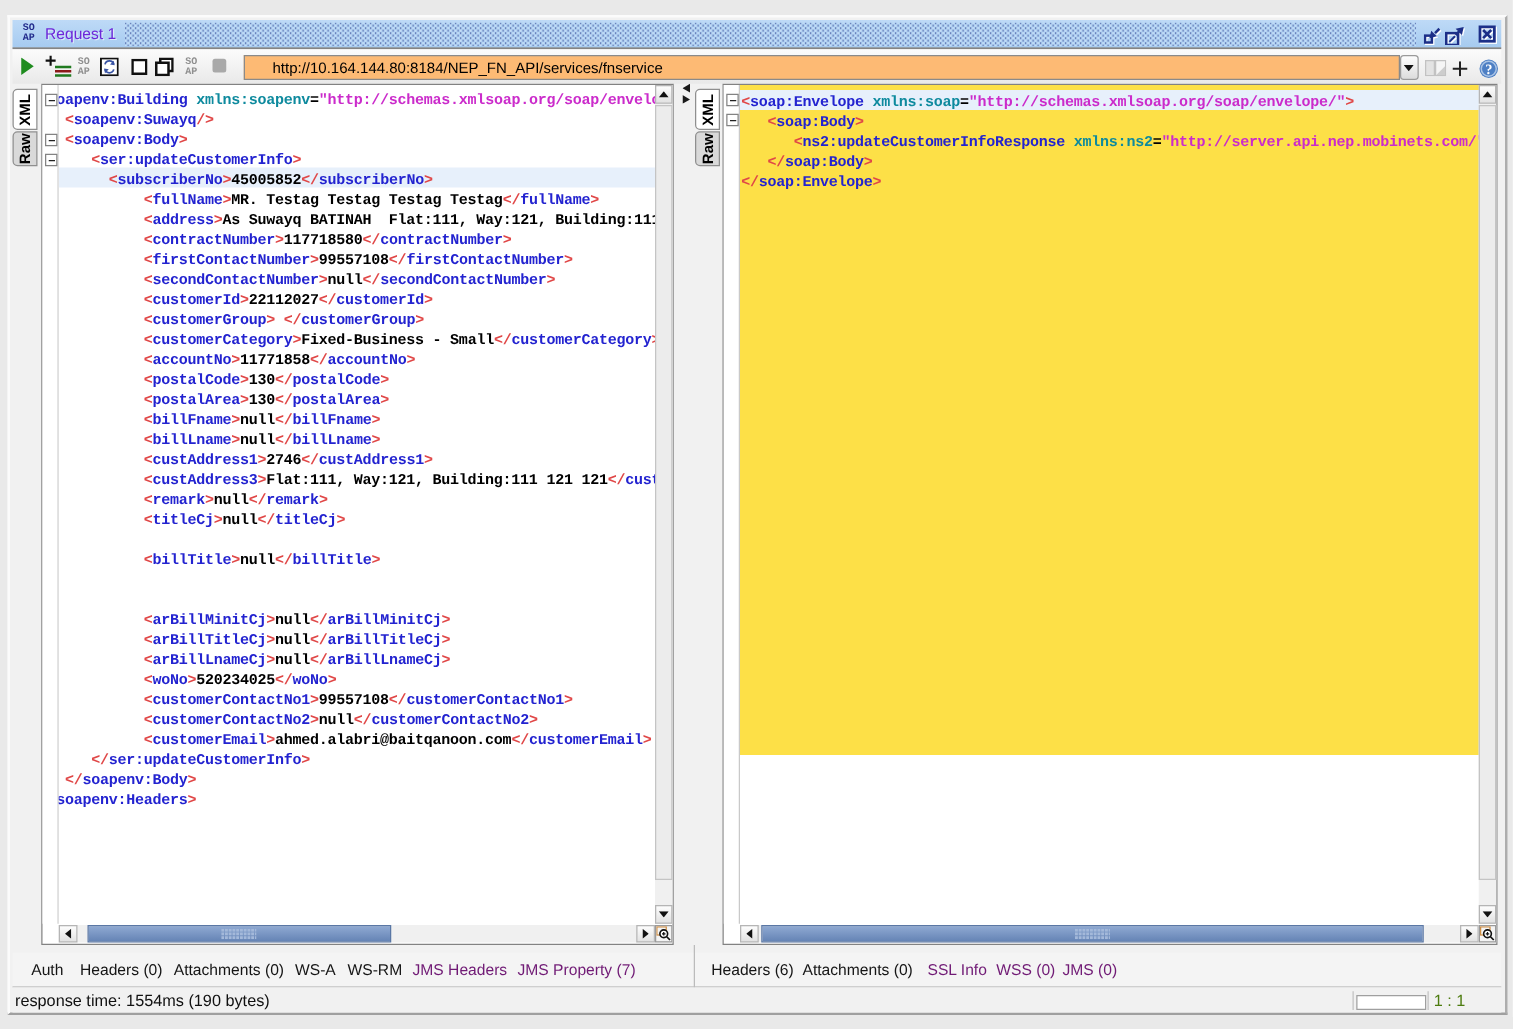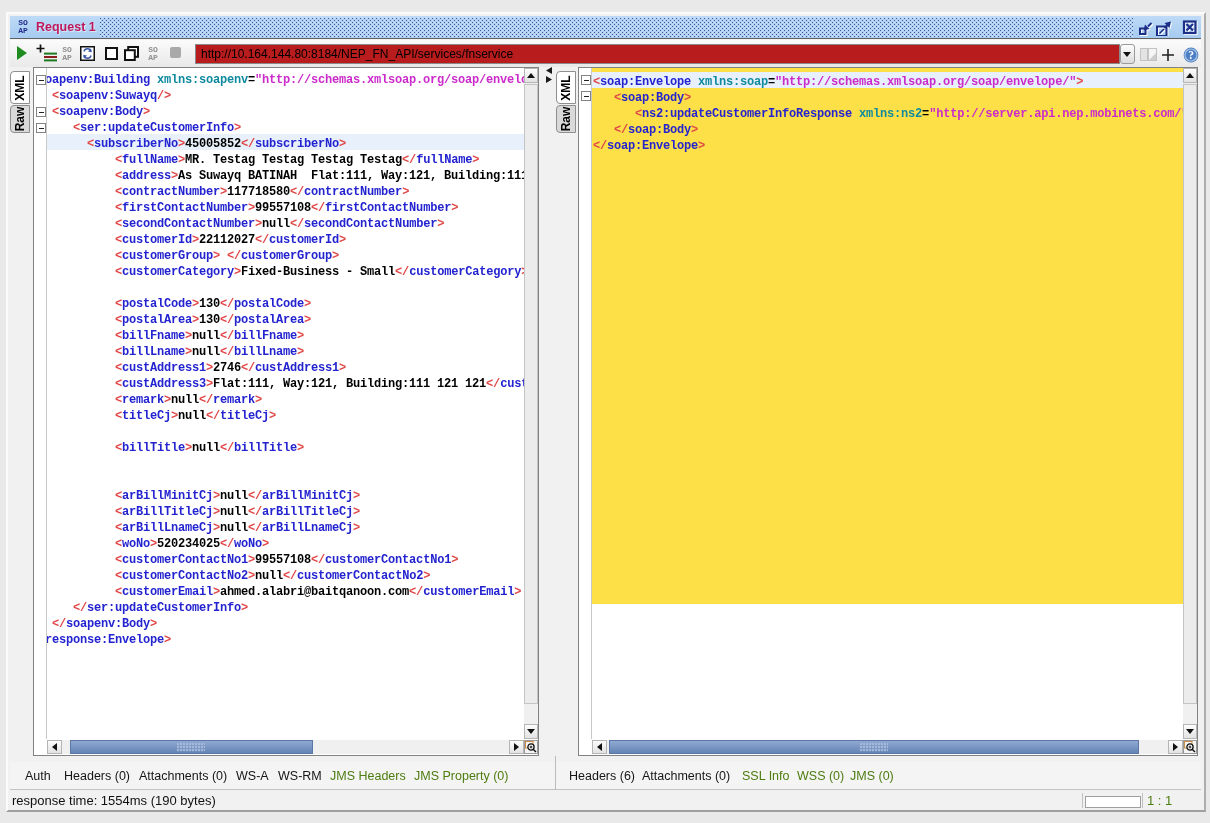--- a/index.html
+++ b/index.html
@@ -9,38 +9,38 @@
 .r{color:#e04747}.b{color:#2323d0}.t{color:#0e8a9e}.m{color:#cb2bcb}
 .ln{position:absolute;height:16px;line-height:16px;white-space:pre;
  font-family:"Liberation Mono",monospace;font-size:12px;font-weight:bold;letter-spacing:-0.2px;color:#000}
 .fbox{position:absolute;width:10px;height:10px;background:#fff;border:1px solid #838383}
 .fbox:after{content:"";position:absolute;left:2px;top:4px;width:5px;height:1px;background:#222}
 .sbtn{position:absolute;background:linear-gradient(#fdfdfd,#e2e2e2);border:1px solid #b5b5b5}
 .vtab span{position:absolute;left:50%;top:50%;transform:translate(-50%,-50%) rotate(-90deg);
  font-size:12px;font-weight:bold;color:#000;white-space:nowrap}
 .vtab{position:absolute;border:1px solid #8f8f8f;border-radius:4px 0 0 4px}
 .btab{position:absolute;top:769px;font-size:12.5px;color:#151515}
-.btab.dis{color:#4d7c0f}
+.btab.dis{color:#701a75}
 </style></head><body>
 <div class="abs" style="left:6px;top:12px;width:1200px;height:800px;background:#f1f1f1;border-top:2px solid #fbfbfb;border-left:2px solid #fbfbfb;border-right:2px solid #adadad;border-bottom:2px solid #9f9f9f"></div>
 <div class="abs" style="left:10px;top:16px;width:1191px;height:23px;background:linear-gradient(#bedaf7,#a6cbf0);border-bottom:1px solid #606060"></div>
 <svg class="abs" style="left:100px;top:18px" width="1033" height="19" xmlns="http://www.w3.org/2000/svg">
     <defs>
       <pattern id="tp" width="4" height="4" patternUnits="userSpaceOnUse">
         <rect width="4" height="4" fill="#aed0f2"></rect>
         <rect x="0" y="0" width="1" height="1" fill="#44549a"></rect>
         <rect x="2" y="2" width="1" height="1" fill="#44549a"></rect>
         <rect x="2" y="0" width="1" height="1" fill="#d5e5f9"></rect>
         <rect x="0" y="2" width="1" height="1" fill="#d5e5f9"></rect>
       </pattern>
     </defs>
     <rect width="1033" height="19" fill="url(#tp)"></rect>
   </svg>
 <div class="abs" style="left:15px;top:19px;width:16px;height:16px;color:#232c8c;font-weight:bold;font-size:8px;line-height:8px;font-family:'Liberation Mono',monospace;text-align:center">SO<br>AP</div>
-<div class="abs" style="left:36px;top:20px;font-size:12.5px;font-weight:bold;color:#be185d;text-shadow:1px 1px 0 rgba(255,255,255,0.55)">Request 1</div>
+<div class="abs" style="left:36px;top:20px;font-size:12.5px;font-weight:normal;color:#6d28d9;text-shadow:1px 1px 0 rgba(255,255,255,0.55)">Request 1</div>
 <svg class="abs" style="left:1139px;top:20px" width="62" height="16" viewBox="0 0 62 16" xmlns="http://www.w3.org/2000/svg">
 <g stroke="#ffffff" fill="none" transform="translate(1,1)">
 <rect x="1" y="8.5" width="5.5" height="5.5" stroke-width="2"></rect>
 <path d="M9 6.5 L12.5 3" stroke-width="2"></path>
 <path d="M4.5 10.5 L10.5 9 L6 4.5 Z" fill="#fff" stroke="none"></path>
 <rect x="18" y="6.5" width="9.5" height="9.5" stroke-width="2"></rect>
 <path d="M20.5 13.5 L25 9" stroke-width="1.6"></path>
 <path d="M25.5 8 L29 4.5" stroke-width="2"></path>
 <path d="M32 1.5 L25.5 3 L30.5 8 Z" fill="#fff" stroke="none"></path>
 <rect x="45" y="1.5" width="11.5" height="11.5" stroke-width="2.2"></rect>
@@ -80,21 +80,21 @@
 <svg class="abs" style="left:105px;top:47px" width="13" height="13" viewBox="0 0 13 13">
     <rect x="1" y="1" width="11" height="11" fill="#fff" stroke="#111" stroke-width="2"></rect>
   </svg>
 <svg class="abs" style="left:124px;top:46px" width="15" height="15" viewBox="0 0 15 15">
  <rect x="4.2" y="1" width="9.8" height="9.8" fill="#fff" stroke="#111" stroke-width="2"></rect>
  <rect x="1" y="4.2" width="9.8" height="9.8" fill="#fff" stroke="#111" stroke-width="2"></rect>
 </svg>
 <div class="abs" style="left:146px;top:46px;width:14px;height:16px;color:#909090;font-weight:bold;font-size:8px;line-height:8px;font-family:'Liberation Mono',monospace;text-align:center">SO<br>AP</div>
 <div class="abs" style="left:170px;top:47px;width:11px;height:11px;background:#a9a9a9;border-radius:2px"></div>
 
-<div class="abs" style="left:195px;top:44px;width:925px;height:20px;background:#b91c1c;border:1px solid #8a8a8a;font-size:12px;color:#000;line-height:18px;padding-left:5px">http://10.164.144.80:8184/NEP_FN_API/services/fnservice</div>
+<div class="abs" style="left:195px;top:44px;width:925px;height:20px;background:#fdba74;border:1px solid #8a8a8a;font-size:12px;color:#000;line-height:18px;padding-left:22px">http://10.164.144.80:8184/NEP_FN_API/services/fnservice</div>
 <div class="abs" style="left:1120px;top:44px;width:15px;height:20px;background:linear-gradient(#fdfdfd,#dcdcdc);border:1px solid #9a9a9a;border-radius:3px"></div>
 <svg class="abs" style="left:1123px;top:52px" width="8" height="5" viewBox="0 0 8 5">
     <path d="M0 0 L8 0 L4 5 Z" fill="#111"></path>
   </svg>
 
 <svg class="abs" style="left:1140px;top:48px" width="17" height="13" viewBox="0 0 17 13">
  <rect x="0.5" y="0.5" width="7" height="12" fill="#e3e3e3" stroke="#c2c2c2"></rect>
  <rect x="8.5" y="0.5" width="8" height="12" fill="#f5f5f5" stroke="#c2c2c2"></rect>
  <path d="M9 12 L16 5 V12 Z" fill="#cdcdcd"></path>
 </svg>
@@ -137,39 +137,40 @@
 <div class="ln" style="left:-2px;top:52px">&nbsp;&nbsp;&nbsp;&nbsp;<i class="r">&lt;</i><i class="b">ser:updateCustomerInfo</i><i class="r">&gt;</i></div>
 <div class="ln" style="left:-2px;top:68px">&nbsp;&nbsp;&nbsp;&nbsp;&nbsp;&nbsp;<i class="r">&lt;</i><i class="b">subscriberNo</i><i class="r">&gt;</i>45005852<i class="r">&lt;/</i><i class="b">subscriberNo</i><i class="r">&gt;</i></div>
 <div class="ln" style="left:-2px;top:84px">&nbsp;&nbsp;&nbsp;&nbsp;&nbsp;&nbsp;&nbsp;&nbsp;&nbsp;&nbsp;<i class="r">&lt;</i><i class="b">fullName</i><i class="r">&gt;</i>MR. Testag Testag Testag Testag<i class="r">&lt;/</i><i class="b">fullName</i><i class="r">&gt;</i></div>
 <div class="ln" style="left:-2px;top:100px">&nbsp;&nbsp;&nbsp;&nbsp;&nbsp;&nbsp;&nbsp;&nbsp;&nbsp;&nbsp;<i class="r">&lt;</i><i class="b">address</i><i class="r">&gt;</i>As Suwayq BATINAH  Flat:111, Way:121, Building:111 121 121</div>
 <div class="ln" style="left:-2px;top:116px">&nbsp;&nbsp;&nbsp;&nbsp;&nbsp;&nbsp;&nbsp;&nbsp;&nbsp;&nbsp;<i class="r">&lt;</i><i class="b">contractNumber</i><i class="r">&gt;</i>117718580<i class="r">&lt;/</i><i class="b">contractNumber</i><i class="r">&gt;</i></div>
 <div class="ln" style="left:-2px;top:132px">&nbsp;&nbsp;&nbsp;&nbsp;&nbsp;&nbsp;&nbsp;&nbsp;&nbsp;&nbsp;<i class="r">&lt;</i><i class="b">firstContactNumber</i><i class="r">&gt;</i>99557108<i class="r">&lt;/</i><i class="b">firstContactNumber</i><i class="r">&gt;</i></div>
 <div class="ln" style="left:-2px;top:148px">&nbsp;&nbsp;&nbsp;&nbsp;&nbsp;&nbsp;&nbsp;&nbsp;&nbsp;&nbsp;<i class="r">&lt;</i><i class="b">secondContactNumber</i><i class="r">&gt;</i>null<i class="r">&lt;/</i><i class="b">secondContactNumber</i><i class="r">&gt;</i></div>
 <div class="ln" style="left:-2px;top:164px">&nbsp;&nbsp;&nbsp;&nbsp;&nbsp;&nbsp;&nbsp;&nbsp;&nbsp;&nbsp;<i class="r">&lt;</i><i class="b">customerId</i><i class="r">&gt;</i>22112027<i class="r">&lt;/</i><i class="b">customerId</i><i class="r">&gt;</i></div>
 <div class="ln" style="left:-2px;top:180px">&nbsp;&nbsp;&nbsp;&nbsp;&nbsp;&nbsp;&nbsp;&nbsp;&nbsp;&nbsp;<i class="r">&lt;</i><i class="b">customerGroup</i><i class="r">&gt;</i> <i class="r">&lt;/</i><i class="b">customerGroup</i><i class="r">&gt;</i></div>
 <div class="ln" style="left:-2px;top:196px">&nbsp;&nbsp;&nbsp;&nbsp;&nbsp;&nbsp;&nbsp;&nbsp;&nbsp;&nbsp;<i class="r">&lt;</i><i class="b">customerCategory</i><i class="r">&gt;</i>Fixed-Business - Small<i class="r">&lt;/</i><i class="b">customerCategory</i><i class="r">&gt;</i></div>
+<div class="ln" style="left:-2px;top:212px">&nbsp;&nbsp;&nbsp;&nbsp;&nbsp;&nbsp;&nbsp;&nbsp;&nbsp;&nbsp;<i class="r">&lt;</i><i class="b">accountNo</i><i class="r">&gt;</i>11771858<i class="r">&lt;/</i><i class="b">accountNo</i><i class="r">&gt;</i></div>
 <div class="ln" style="left:-2px;top:228px">&nbsp;&nbsp;&nbsp;&nbsp;&nbsp;&nbsp;&nbsp;&nbsp;&nbsp;&nbsp;<i class="r">&lt;</i><i class="b">postalCode</i><i class="r">&gt;</i>130<i class="r">&lt;/</i><i class="b">postalCode</i><i class="r">&gt;</i></div>
 <div class="ln" style="left:-2px;top:244px">&nbsp;&nbsp;&nbsp;&nbsp;&nbsp;&nbsp;&nbsp;&nbsp;&nbsp;&nbsp;<i class="r">&lt;</i><i class="b">postalArea</i><i class="r">&gt;</i>130<i class="r">&lt;/</i><i class="b">postalArea</i><i class="r">&gt;</i></div>
 <div class="ln" style="left:-2px;top:260px">&nbsp;&nbsp;&nbsp;&nbsp;&nbsp;&nbsp;&nbsp;&nbsp;&nbsp;&nbsp;<i class="r">&lt;</i><i class="b">billFname</i><i class="r">&gt;</i>null<i class="r">&lt;/</i><i class="b">billFname</i><i class="r">&gt;</i></div>
 <div class="ln" style="left:-2px;top:276px">&nbsp;&nbsp;&nbsp;&nbsp;&nbsp;&nbsp;&nbsp;&nbsp;&nbsp;&nbsp;<i class="r">&lt;</i><i class="b">billLname</i><i class="r">&gt;</i>null<i class="r">&lt;/</i><i class="b">billLname</i><i class="r">&gt;</i></div>
 <div class="ln" style="left:-2px;top:292px">&nbsp;&nbsp;&nbsp;&nbsp;&nbsp;&nbsp;&nbsp;&nbsp;&nbsp;&nbsp;<i class="r">&lt;</i><i class="b">custAddress1</i><i class="r">&gt;</i>2746<i class="r">&lt;/</i><i class="b">custAddress1</i><i class="r">&gt;</i></div>
 <div class="ln" style="left:-2px;top:308px">&nbsp;&nbsp;&nbsp;&nbsp;&nbsp;&nbsp;&nbsp;&nbsp;&nbsp;&nbsp;<i class="r">&lt;</i><i class="b">custAddress3</i><i class="r">&gt;</i>Flat:111, Way:121, Building:111 121 121<i class="r">&lt;/</i><i class="b">custAddress3</i></div>
 <div class="ln" style="left:-2px;top:324px">&nbsp;&nbsp;&nbsp;&nbsp;&nbsp;&nbsp;&nbsp;&nbsp;&nbsp;&nbsp;<i class="r">&lt;</i><i class="b">remark</i><i class="r">&gt;</i>null<i class="r">&lt;/</i><i class="b">remark</i><i class="r">&gt;</i></div>
 <div class="ln" style="left:-2px;top:340px">&nbsp;&nbsp;&nbsp;&nbsp;&nbsp;&nbsp;&nbsp;&nbsp;&nbsp;&nbsp;<i class="r">&lt;</i><i class="b">titleCj</i><i class="r">&gt;</i>null<i class="r">&lt;/</i><i class="b">titleCj</i><i class="r">&gt;</i></div>
 <div class="ln" style="left:-2px;top:372px">&nbsp;&nbsp;&nbsp;&nbsp;&nbsp;&nbsp;&nbsp;&nbsp;&nbsp;&nbsp;<i class="r">&lt;</i><i class="b">billTitle</i><i class="r">&gt;</i>null<i class="r">&lt;/</i><i class="b">billTitle</i><i class="r">&gt;</i></div>
 <div class="ln" style="left:-2px;top:420px">&nbsp;&nbsp;&nbsp;&nbsp;&nbsp;&nbsp;&nbsp;&nbsp;&nbsp;&nbsp;<i class="r">&lt;</i><i class="b">arBillMinitCj</i><i class="r">&gt;</i>null<i class="r">&lt;/</i><i class="b">arBillMinitCj</i><i class="r">&gt;</i></div>
 <div class="ln" style="left:-2px;top:436px">&nbsp;&nbsp;&nbsp;&nbsp;&nbsp;&nbsp;&nbsp;&nbsp;&nbsp;&nbsp;<i class="r">&lt;</i><i class="b">arBillTitleCj</i><i class="r">&gt;</i>null<i class="r">&lt;/</i><i class="b">arBillTitleCj</i><i class="r">&gt;</i></div>
 <div class="ln" style="left:-2px;top:452px">&nbsp;&nbsp;&nbsp;&nbsp;&nbsp;&nbsp;&nbsp;&nbsp;&nbsp;&nbsp;<i class="r">&lt;</i><i class="b">arBillLnameCj</i><i class="r">&gt;</i>null<i class="r">&lt;/</i><i class="b">arBillLnameCj</i><i class="r">&gt;</i></div>
 <div class="ln" style="left:-2px;top:468px">&nbsp;&nbsp;&nbsp;&nbsp;&nbsp;&nbsp;&nbsp;&nbsp;&nbsp;&nbsp;<i class="r">&lt;</i><i class="b">woNo</i><i class="r">&gt;</i>520234025<i class="r">&lt;/</i><i class="b">woNo</i><i class="r">&gt;</i></div>
 <div class="ln" style="left:-2px;top:484px">&nbsp;&nbsp;&nbsp;&nbsp;&nbsp;&nbsp;&nbsp;&nbsp;&nbsp;&nbsp;<i class="r">&lt;</i><i class="b">customerContactNo1</i><i class="r">&gt;</i>99557108<i class="r">&lt;/</i><i class="b">customerContactNo1</i><i class="r">&gt;</i></div>
 <div class="ln" style="left:-2px;top:500px">&nbsp;&nbsp;&nbsp;&nbsp;&nbsp;&nbsp;&nbsp;&nbsp;&nbsp;&nbsp;<i class="r">&lt;</i><i class="b">customerContactNo2</i><i class="r">&gt;</i>null<i class="r">&lt;/</i><i class="b">customerContactNo2</i><i class="r">&gt;</i></div>
 <div class="ln" style="left:-2px;top:516px">&nbsp;&nbsp;&nbsp;&nbsp;&nbsp;&nbsp;&nbsp;&nbsp;&nbsp;&nbsp;<i class="r">&lt;</i><i class="b">customerEmail</i><i class="r">&gt;</i>ahmed.alabri@baitqanoon.com<i class="r">&lt;/</i><i class="b">customerEmail</i><i class="r">&gt;</i></div>
 <div class="ln" style="left:-2px;top:532px">&nbsp;&nbsp;&nbsp;&nbsp;<i class="r">&lt;/</i><i class="b">ser:updateCustomerInfo</i><i class="r">&gt;</i></div>
 <div class="ln" style="left:-2px;top:548px">&nbsp;<i class="r">&lt;/</i><i class="b">soapenv:Body</i><i class="r">&gt;</i></div>
-<div class="ln" style="left:-2px;top:564px"><i class="b">response:Envelope</i><i class="r">&gt;</i></div>
+<div class="ln" style="left:-2px;top:564px"><i class="b">soapenv:Headers</i><i class="r">&gt;</i></div>
     </div>
 </div>
 <div class="abs" style="left:524px;top:68px;width:14px;height:671px;background:#f0f0f0"></div>
 <div class="abs" style="left:524px;top:84px;width:14px;height:620px;background:#ececec;border:1px solid #c4c4c4"></div>
 <div class="sbtn" style="left:524px;top:68px;width:14px;height:15px"></div>
 <svg class="abs" style="left:527px;top:73px" width="8" height="5" viewBox="0 0 8 5">
     <path d="M4 0 L8 5 L0 5 Z" fill="#111"></path>
   </svg>
 <div class="sbtn" style="left:524px;top:724px;width:14px;height:15px"></div>
 <svg class="abs" style="left:527px;top:729px" width="8" height="5" viewBox="0 0 8 5">
@@ -236,21 +237,21 @@
     <path d="M8.4 8.4 L11 11" stroke="#111" stroke-width="1.4"></path>
   </svg>
 <div class="abs" style="left:10px;top:762px;width:1191px;height:28px;background:#f4f4f4;border-bottom:1px solid #c2c2c2"></div>
 <div class="abs" style="left:555px;top:756px;width:1px;height:34px;background:#bbb"></div>
 <span class="btab" style="left:25px">Auth</span>
 <span class="btab" style="left:64px">Headers (0)</span>
 <span class="btab" style="left:139px">Attachments (0)</span>
 <span class="btab" style="left:236px">WS-A</span>
 <span class="btab" style="left:278px">WS-RM</span>
 <span class="btab dis" style="left:330px">JMS Headers</span>
-<span class="btab dis" style="left:414px">JMS Property (0)</span>
+<span class="btab dis" style="left:414px">JMS Property (7)</span>
 <span class="btab" style="left:569px">Headers (6)</span>
 <span class="btab" style="left:642px">Attachments (0)</span>
 <span class="btab dis" style="left:742px">SSL Info</span>
 <span class="btab dis" style="left:797px">WSS (0)</span>
 <span class="btab dis" style="left:850px">JMS (0)</span>
 <div class="abs" style="left:10px;top:790px;width:1191px;height:20px;background:#f1f1f1"></div>
 <span class="abs" style="left:12px;top:793px;font-size:13px;color:#111">response time: 1554ms (190 bytes)</span>
 <div class="abs" style="left:1082px;top:793px;width:1px;height:15px;background:#c2c2c2"></div>
 <div class="abs" style="left:1085px;top:796px;width:56px;height:12px;background:#fff;border:1px solid #9f9f9f"></div>
 <div class="abs" style="left:1142px;top:793px;width:1px;height:15px;background:#c2c2c2"></div>

